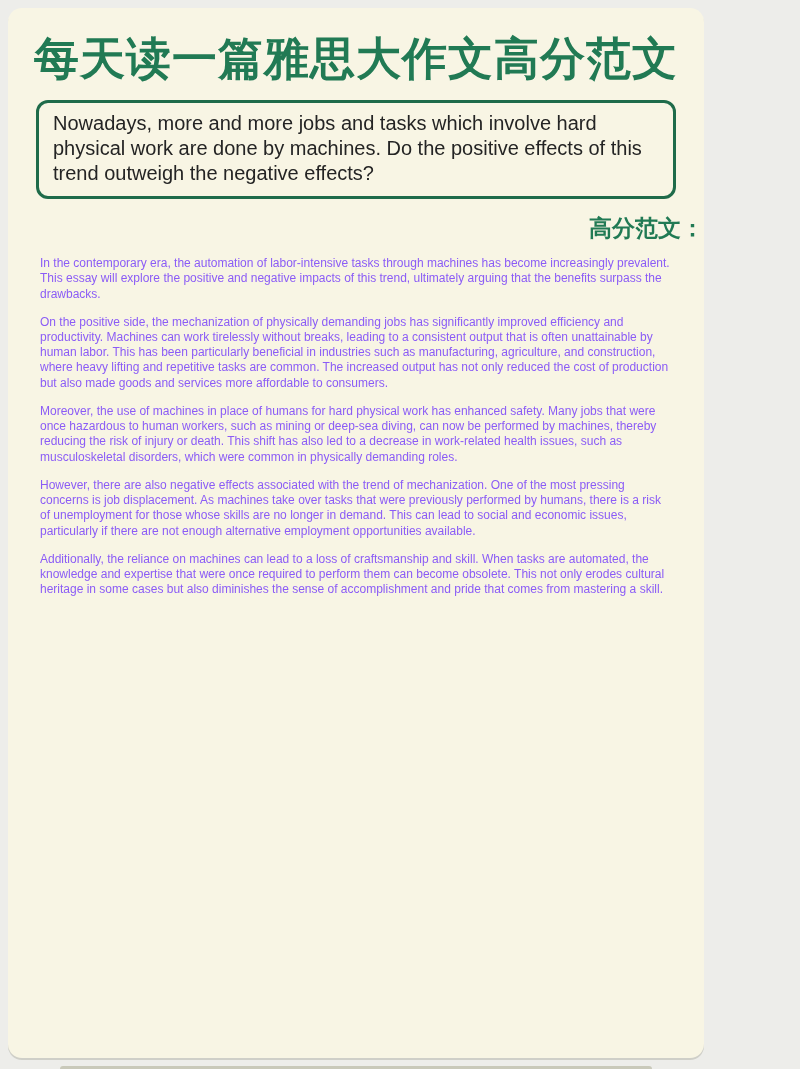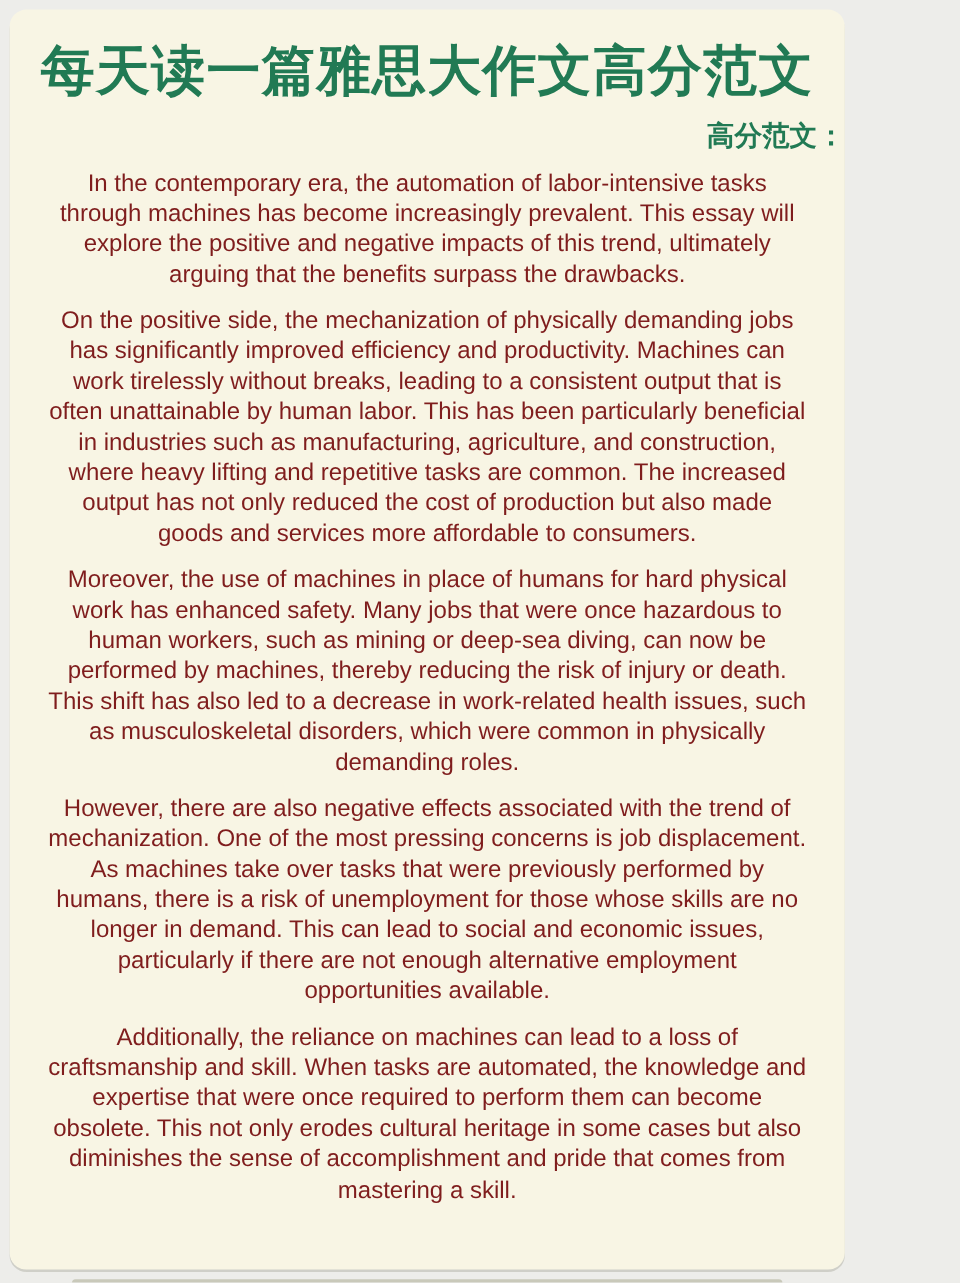--- a/index.html
+++ b/index.html
@@ -57,43 +57,45 @@
     text-align: right;
     font-size: 23px;
     font-weight: bold;
     color: #217a54;
   }
   .essay-body {
     margin: 12px 32px 0 32px;
   }
   .essay-body p {
     margin: 0 0 13px 0;
-    font-size: 20px;
+    font-size: 12px;
     line-height: 1.27;
-    color: #7f1d1d;
-    text-align: center;
+    color: #8b5cf6;
   }
   .next-card-edge {
     position: absolute;
     left: 60px;
     right: 60px;
     bottom: 0;
     height: 3px;
     background: #c9c9ba;
     border-radius: 3px 3px 0 0;
   }
 </style>
 </head>
 <body>
 
 <div class="screen">
   <div class="card">
 
     <h1 class="page-title">每天读一篇雅思大作文高分范文</h1>
 
+    <div class="question-box">
+      <p class="question-text">Nowadays, more and more jobs and tasks which involve hard physical work are done by machines. Do the positive effects of this trend outweigh the negative effects?</p>
+    </div>
 
     <div class="essay-label">高分范文：</div>
 
     <div class="essay-body">
       <p>In the contemporary era, the automation of labor-intensive tasks through machines has become increasingly prevalent. This essay will explore the positive and negative impacts of this trend, ultimately arguing that the benefits surpass the drawbacks.</p>
       <p>On the positive side, the mechanization of physically demanding jobs has significantly improved efficiency and productivity. Machines can work tirelessly without breaks, leading to a consistent output that is often unattainable by human labor. This has been particularly beneficial in industries such as manufacturing, agriculture, and construction, where heavy lifting and repetitive tasks are common. The increased output has not only reduced the cost of production but also made goods and services more affordable to consumers.</p>
       <p>Moreover, the use of machines in place of humans for hard physical work has enhanced safety. Many jobs that were once hazardous to human workers, such as mining or deep-sea diving, can now be performed by machines, thereby reducing the risk of injury or death. This shift has also led to a decrease in work-related health issues, such as musculoskeletal disorders, which were common in physically demanding roles.</p>
       <p>However, there are also negative effects associated with the trend of mechanization. One of the most pressing concerns is job displacement. As machines take over tasks that were previously performed by humans, there is a risk of unemployment for those whose skills are no longer in demand. This can lead to social and economic issues, particularly if there are not enough alternative employment opportunities available.</p>
       <p>Additionally, the reliance on machines can lead to a loss of craftsmanship and skill. When tasks are automated, the knowledge and expertise that were once required to perform them can become obsolete. This not only erodes cultural heritage in some cases but also diminishes the sense of accomplishment and pride that comes from mastering a skill.</p>
     </div>

